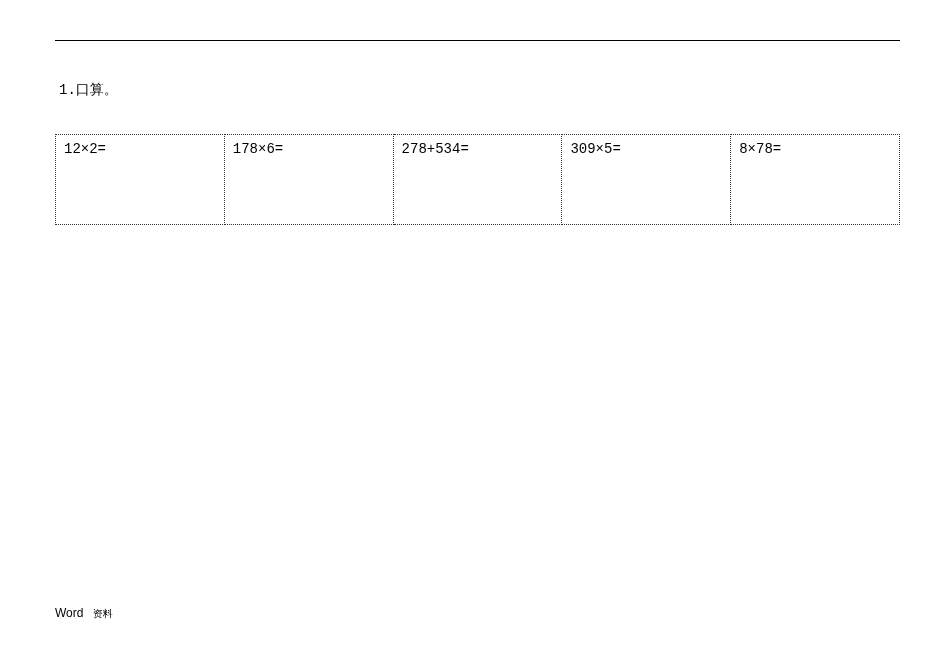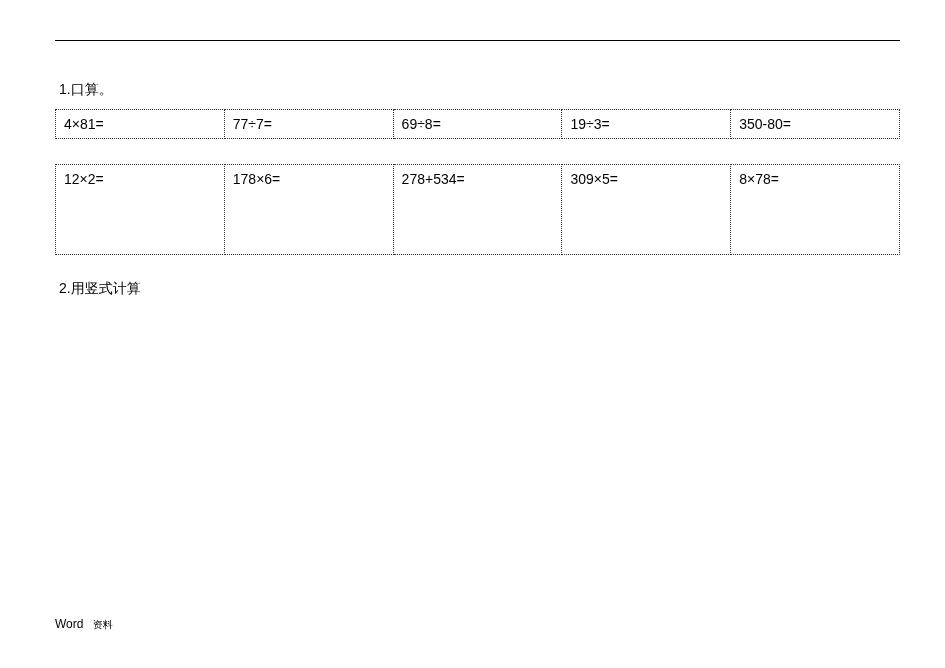--- a/index.html
+++ b/index.html
@@ -12,20 +12,21 @@
       height: 668px;
       background: #ffffff;
       font-family: "SimSun", "宋体", Arial, sans-serif;
       font-size: 14px;
       color: #000000;
       position: relative;
       padding: 0;
     }
     .page {
       padding: 40px 45px 0 55px;
+      font-family: Liberation Mono, monospace;
     }
     .rule {
       border: none;
       border-top: 1px solid #000000;
       margin-bottom: 40px;
     }
     .heading {
       font-size: 14px;
       font-weight: normal;
       margin-bottom: 10px;
@@ -41,21 +42,21 @@
       padding: 6px 8px;
       width: 20%;
       vertical-align: top;
       font-size: 14px;
     }
     table.problems.tall td {
       height: 90px;
     }
     .footer {
       position: absolute;
-      bottom: 36px;
+      bottom: 47px;
       left: 55px;
       font-size: 12px;
     }
     .footer-word {
       display: inline;
     }
     .footer-sub {
       display: inline;
       font-size: 10px;
       margin-left: 6px;
@@ -64,42 +65,34 @@
 </head>
 <body>
 
 <div class="page">
   <hr class="rule">
 
   <div class="heading">1.口算。</div>
 
   <table class="problems">
     <tbody>
-        <tr>
-      <td>4×81=</td>
-      <td>77÷7=</td>
-      <td>69÷8=</td>
-      <td>19÷3=</td>
-      <td>350-80=</td>
-    </tr>
   </tbody>
     </table>
 
   <table class="problems tall">
     <tbody>
         <tr>
       <td>12×2=</td>
       <td>178×6=</td>
       <td>278+534=</td>
       <td>309×5=</td>
       <td>8×78=</td>
     </tr>
   </tbody>
     </table>
 
-  <div class="heading">2.用竖式计算</div>
   <div style="height:14px"></div>
 </div>
 
 <div class="footer">
   <span class="footer-word">Word</span>
   <span class="footer-sub">资料</span>
 </div>
 
 </body></html>

